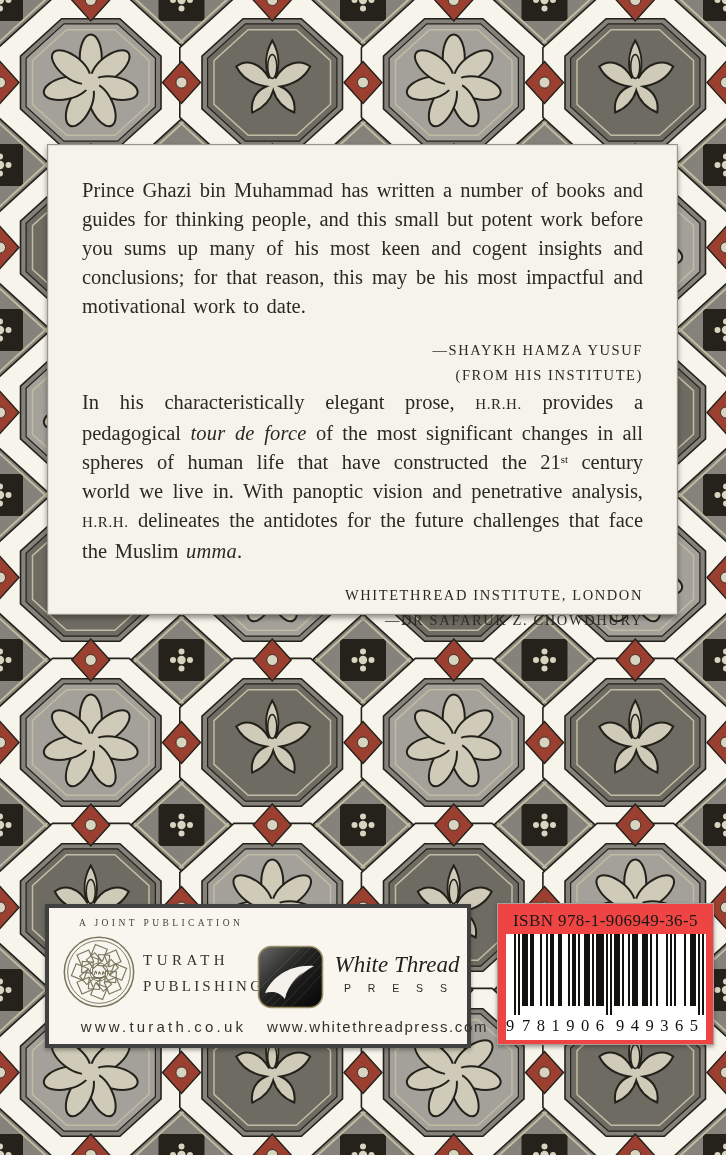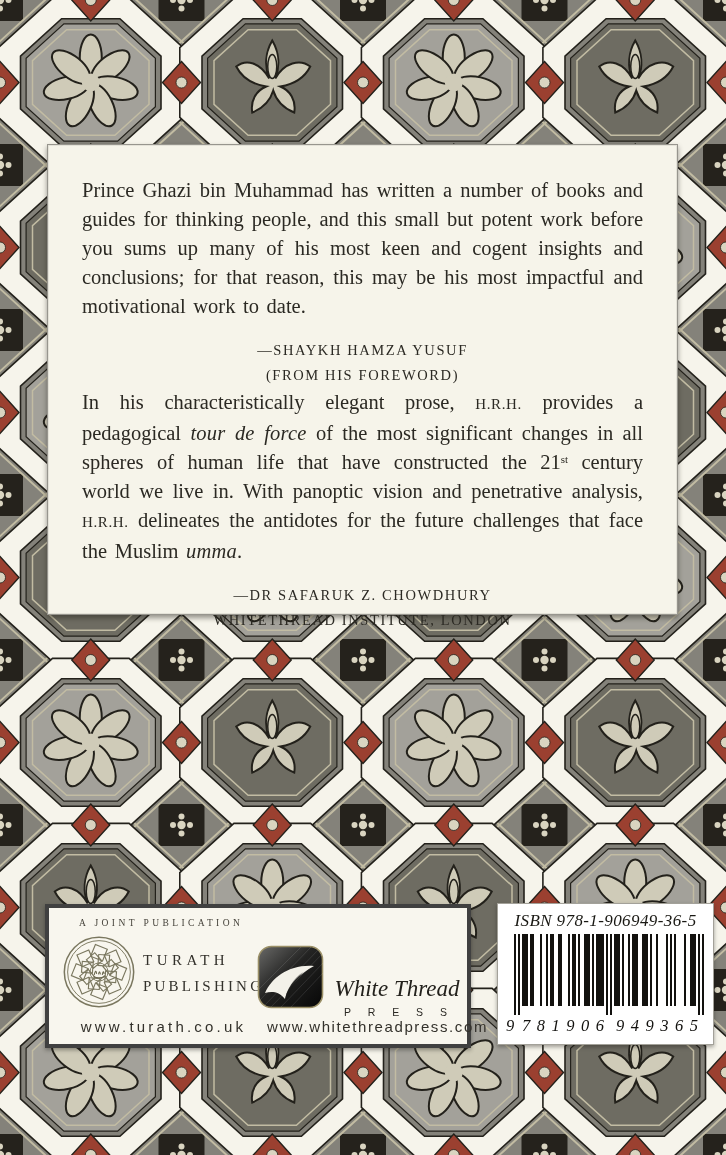--- a/index.html
+++ b/index.html
@@ -9,51 +9,51 @@
 
   
   .blurb-box{position:absolute;left:47px;top:144px;width:631px;height:471px;
     box-sizing:border-box;background:#f6f4ea;border:1px solid #97958e;
     box-shadow:0 3px 5px rgba(30,28,22,.45), inset 0 0 0 1px #e4e2d8;
     padding:31px 34px 16px 34px;color:#2b2923;}
   .blurb-box p{margin:0;font-size:20.5px;line-height:29px;text-align:justify;
     word-spacing:2.5px;}
   .attr{margin-top:17px;text-align:right;font-size:14.5px;letter-spacing:1.6px;
     line-height:25px;color:#2b2923;}
-  .attr .line{display:block;text-align:center;}
+  .attr .line{display:block;}
   .para2{margin-top:36px;}
   .sc{font-size:15px;letter-spacing:.6px;}
   .blurb-box sup{font-size:11px;vertical-align:6px;line-height:0;}
   .blurb-box i{letter-spacing:.2px;}
 
   
   .pub-box{position:absolute;left:45px;top:904px;width:418px;height:136px;
     background:#f8f6ee;border:4px solid #404040;
     box-shadow:0 2px 4px rgba(30,28,22,.4);}
   .joint-label{position:absolute;left:30px;top:10px;font-size:9.5px;
     letter-spacing:3.4px;color:#45423a;}
   .turath-logo{position:absolute;left:12px;top:26px;}
   .turath-name{position:absolute;left:94px;top:44px;width:158px;text-align:left;
     color:#33312b;}
   .turath-name .l1{font-size:15px;letter-spacing:4.5px;}
   .turath-name .l2{font-size:15px;letter-spacing:3.2px;margin-top:9px;}
   .wt-logo{position:absolute;left:208px;top:37px;}
-  .wt-name{position:absolute;left:282px;top:44px;width:132px;text-align:center;color:#23211c;margin-top:24px;}
+  .wt-name{position:absolute;left:282px;top:44px;width:132px;text-align:center;color:#23211c;}
   .wt-name .script{font-style:italic;font-size:23px;white-space:nowrap;}
   .wt-name .press{font-family:"Liberation Sans","DejaVu Sans",sans-serif;
     font-size:10.5px;letter-spacing:7px;margin-top:4px;margin-left:4px;color:#2a2823;text-align:center;}
   .site{position:absolute;bottom:9px;font-family:"Liberation Sans","DejaVu Sans",sans-serif;
     font-size:15px;color:#33312b;}
   .site-turath{left:12px;width:205px;text-align:center;letter-spacing:3.2px;}
   .site-wt{left:218px;width:196px;text-align:right;letter-spacing:1.6px;}
 
   
   .barcode-box{position:absolute;left:497px;top:903px;width:215px;height:140px;
-    background:#ffffff;border:1px solid #a3a199;box-shadow:0 2px 4px rgba(30,28,22,.4);
-    text-align:center;font-style:italic;}
+    background:#ef4444;border:1px solid #a3a199;box-shadow:0 2px 4px rgba(30,28,22,.4);
+    text-align:center;}
   .isbn-label{margin-top:7px;font-size:17px;letter-spacing:.4px;color:#191813;}
   #barcode-svg{display:block;margin:3px auto 0 auto;}
 </style>
 </head>
 <body>
 
 <svg id="bg-pattern">
     <rect width="726" height="1155" fill="#84827a"></rect>
     <defs>
       <g id="flower">
@@ -584,26 +584,26 @@
     <circle cx="734.5" cy="1155" r="3" fill="#d9d4c0"></circle>
     <circle cx="717.5" cy="1155" r="3" fill="#d9d4c0"></circle>
     <circle cx="726" cy="1163.5" r="3" fill="#d9d4c0"></circle>
     <circle cx="726" cy="1146.5" r="3" fill="#d9d4c0"></circle>
   </svg>
 
 <div class="blurb-box">
   <p>Prince Ghazi bin Muhammad has written a number of books and guides for thinking people, and this small but potent work before you sums up many of his most keen and cogent insights and conclusions; for that reason, this may be his most impactful and motivational work to date.</p>
   <div class="attr">
     <span class="line">—SHAYKH HAMZA YUSUF</span>
-    <span class="line">(FROM HIS FOREWORD)</span>
+    <span class="line">(FROM HIS INSTITUTE)</span>
   </div>
   <p class="para2" id="para2">In his characteristically elegant prose, <span class="sc">H.R.H.</span> provides a pedagogical <i>tour de force</i> of the most significant changes in all spheres of human life that have constructed the 21<sup>st</sup> century world we live in. With panoptic vision and penetrative analysis, <span class="sc">H.R.H.</span> delineates the antidotes for the future challenges that face the Muslim <i>umma</i>.</p>
   <div class="attr">
+    <span class="line">WHITETHREAD INSTITUTE, LONDON</span>
     <span class="line">—DR SAFARUK Z. CHOWDHURY</span>
-    <span class="line">WHITETHREAD INSTITUTE, LONDON</span>
   </div>
 </div>
 
 <div class="pub-box">
   <div class="joint-label">A JOINT PUBLICATION</div>
 
   <svg class="turath-logo" width="76" height="76" viewBox="0 0 80 80">
     <circle cx="40" cy="40" r="36.5" fill="none" stroke="#7a775f" stroke-width="1.6"></circle>
     <circle cx="40" cy="40" r="33" fill="none" stroke="#7a775f" stroke-width="1"></circle>
     <g id="turath-squares" fill="none" stroke="#7a775f" stroke-width="1.2">

